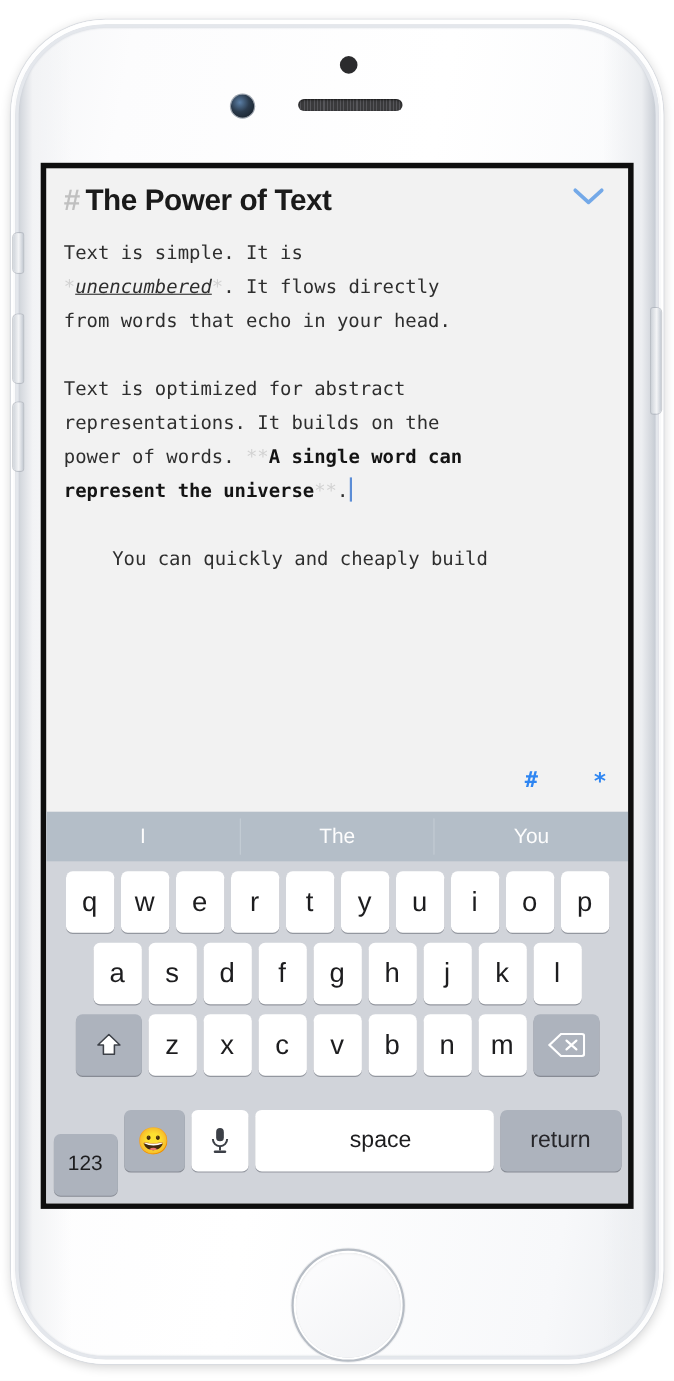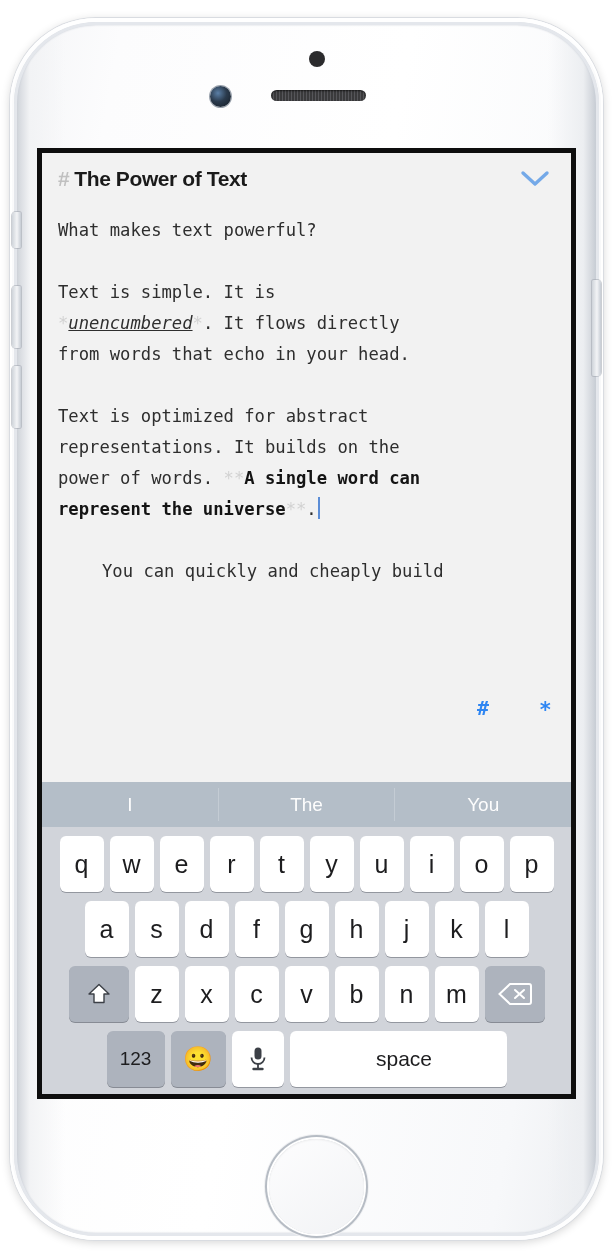--- a/index.html
+++ b/index.html
@@ -55,21 +55,21 @@
                    inset 0 1px 2px rgba(0,0,0,.05);}
 
   
   .screen{
     position:absolute;left:37px;top:148px;width:539px;height:951px;
     background:#f2f2f2;border:5px solid #0e0e0e;box-sizing:border-box;overflow:hidden;
   }
 
   
   .note-header{position:relative;height:62px;padding:14px 16px 0 16px;box-sizing:border-box;}
-  .note-title{font-size:21px;font-weight:700;color:#1a1a1a;letter-spacing:-.4px;
+  .note-title{font-size:27px;font-weight:700;color:#1a1a1a;letter-spacing:-.4px;
               white-space:nowrap;}
   .note-title .hash{color:#c0c0c0;font-weight:700;margin-right:5px;}
   .chevron{position:absolute;right:17px;top:12px;width:38px;height:26px;cursor:pointer;}
 
   
   .note-body{
     padding:0 16px;font-family:"DejaVu Sans Mono","Liberation Mono",monospace;
     font-size:17.2px;line-height:31px;color:#2e2e2e;position:relative;
   }
   .para{margin:0 0 31px 0;white-space:pre-wrap;}
@@ -98,21 +98,21 @@
   .key{
     background:#ffffff;border-radius:6px;height:56px;width:44px;margin:0 3px;
     display:flex;align-items:center;justify-content:center;
     font-family:"Liberation Sans",sans-serif;font-size:25px;color:#1d1d1f;
     box-shadow:0 1px 0 rgba(136,140,148,.85);cursor:pointer;
   }
   .key.dark{background:#adb3bd;box-shadow:0 1px 0 rgba(126,131,140,.9);}
   .key.wide{width:60px;}
   .key.space{width:205px;font-size:21px;padding-left:12px;}
   .key.ret{width:110px;font-size:21px;color:#26262a;}
-  .key.num{width:58px;font-size:19px;}
+  .key.num{width:58px;font-size:19px;margin-top:44px;}
   .key.emoji{width:55px;font-size:24px;}
   .key.mic{width:52px;}
   .krow.mid{padding:0 22px;}
   .krow.bot3{margin-top:9px;}
   .shift-ico,.bs-ico,.mic-ico{display:block;}
 </style>
 </head>
 <body>
 
 <div class="phone">
@@ -134,21 +134,20 @@
 <div class="screen">
 
   <div class="note-header">
     <div class="note-title"><span class="hash">#</span><span>The Power of Text</span></div>
     <svg class="chevron" viewBox="0 0 38 26">
       <polyline points="7,8 19,19 31,8" fill="none" stroke="#74a9e8" stroke-width="3.4" stroke-linecap="round" stroke-linejoin="round"></polyline>
     </svg>
   </div>
 
   <div class="note-body" id="note-body">
-      <div class="para"><span>What makes text powerful?</span></div>
       <div class="para"><span>Text is simple. It is
 </span><span class="dim">*</span><span class="em">unencumbered</span><span class="dim">*</span><span>. It flows directly
 from words that echo in your head.</span></div>
       <div class="para"><span>Text is optimized for abstract
 representations. It builds on the
 power of words. </span><span class="dim">**</span><span class="strong">A single word can
 represent the universe</span><span class="dim">**</span><span>.</span><span class="caret" style="background: rgb(91, 141, 214);"></span></div>
       <div class="para tight"><span>You can quickly and cheaply build</span></div>
     </div>
 
@@ -217,15 +216,16 @@
       </div>
       <div class="key mic">
         <svg class="mic-ico" width="18" height="26" viewBox="0 0 18 26">
           <rect x="5.5" y="1.5" width="7" height="12" rx="3.5" fill="#3c4047"></rect>
           <path d="M2.5 11.5 a6.5 6.5 0 0 0 13 0" fill="none" stroke="#3c4047" stroke-width="1.8"></path>
           <path d="M9 18 V22" stroke="#3c4047" stroke-width="1.8"></path>
           <path d="M4.5 23 H13.5" stroke="#3c4047" stroke-width="2.4" stroke-linecap="round"></path>
         </svg>
       </div>
       <div class="key space">space</div>
+      <div class="key dark ret">return</div>
     </div>
   </div>
 </div>
 
 </body></html>

